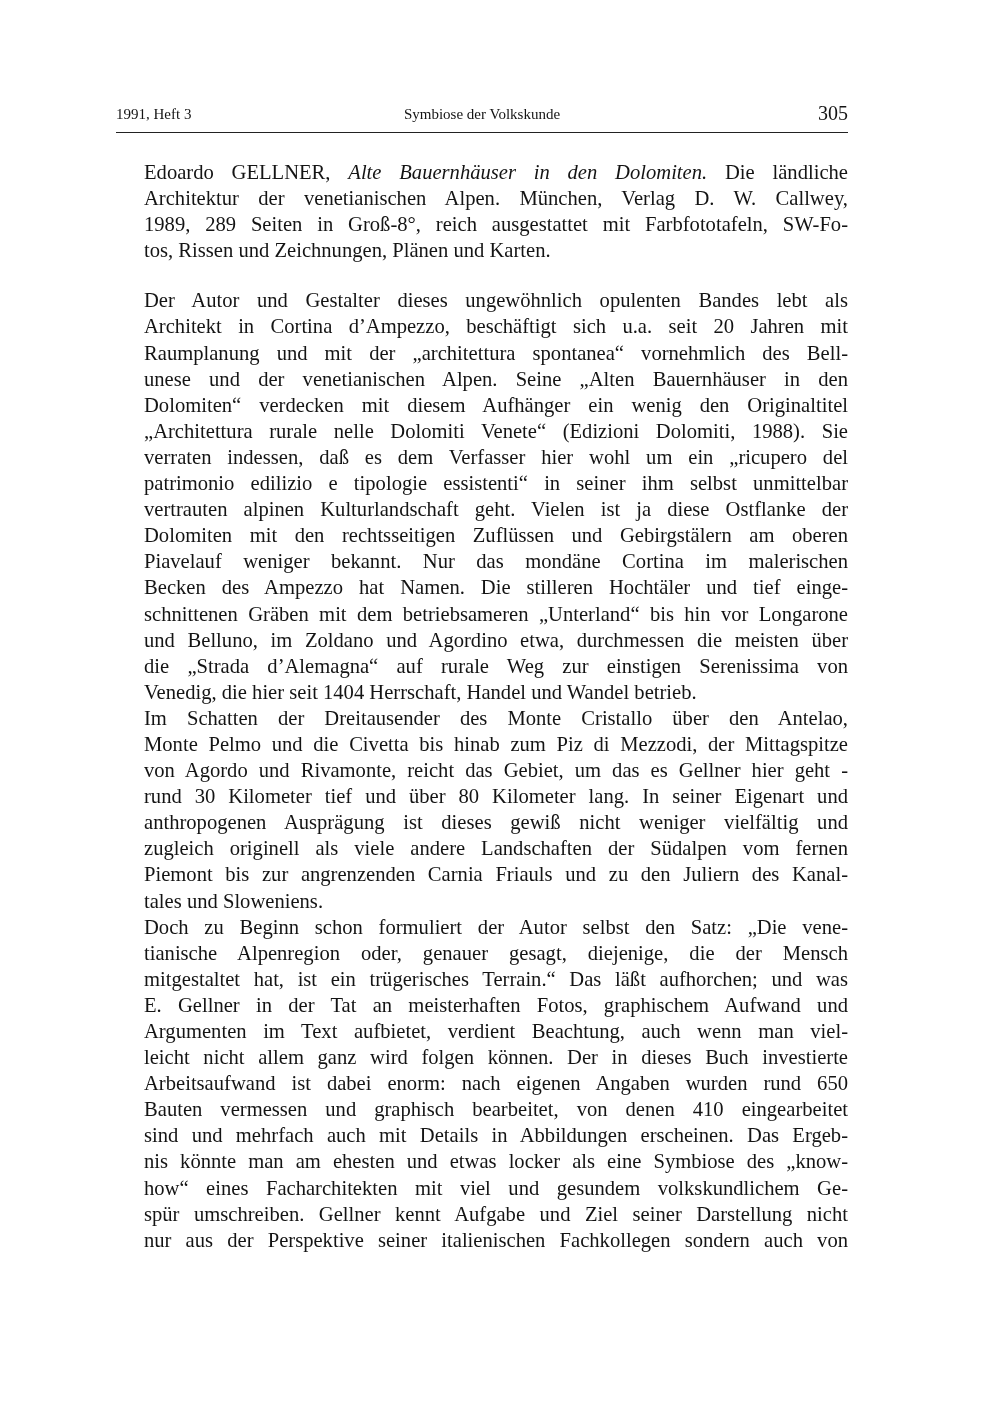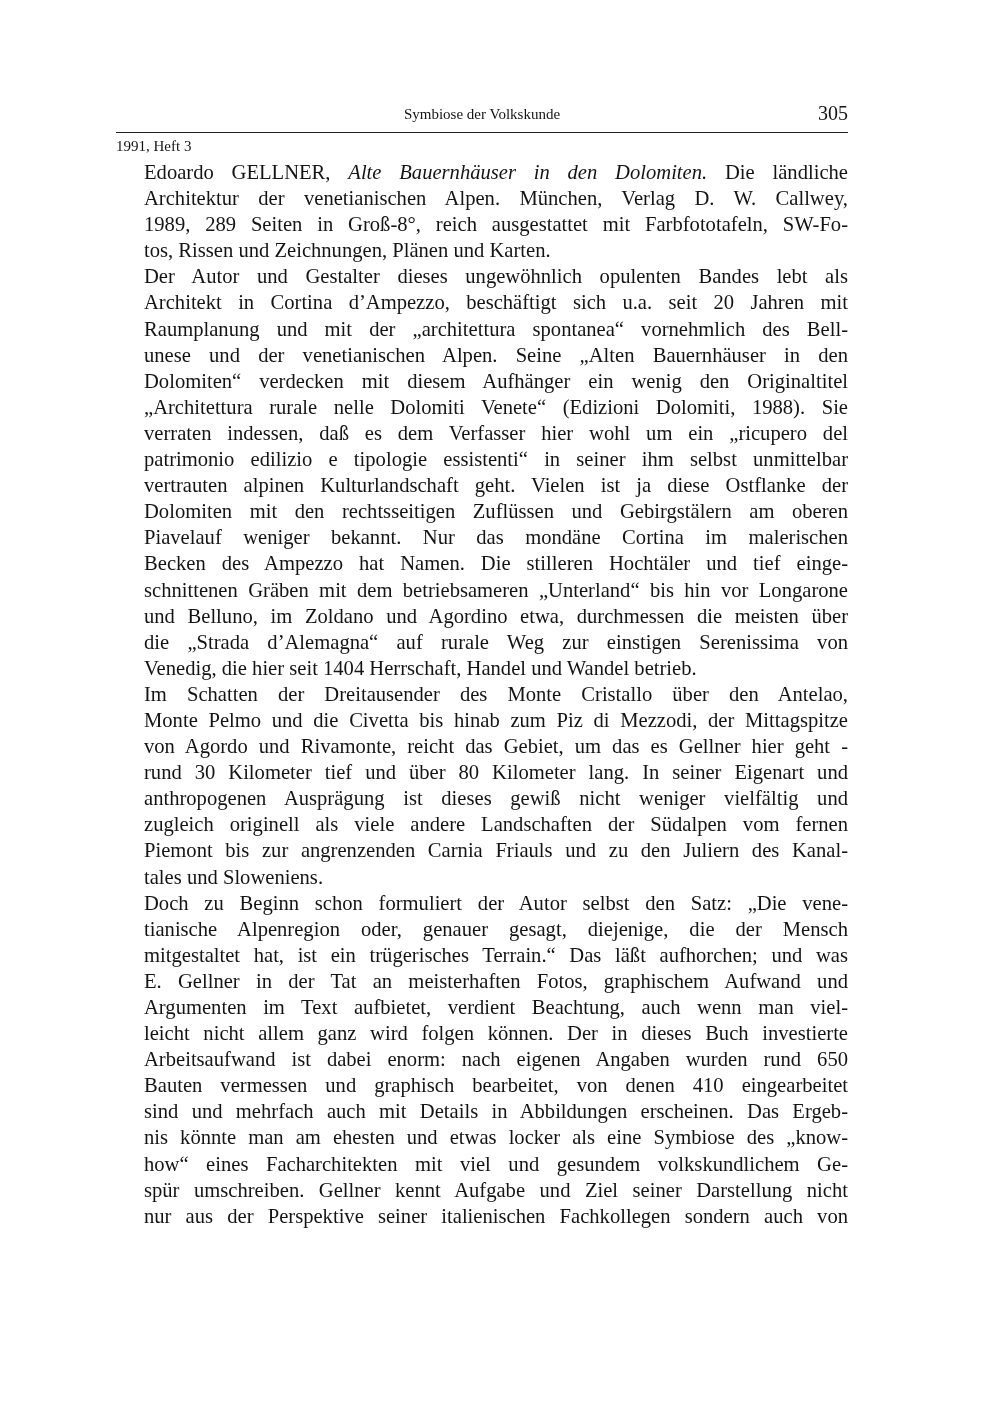--- a/index.html
+++ b/index.html
@@ -6,27 +6,27 @@
     body { width: 1000px; height: 1418px; position: relative; overflow: hidden; }
     .page {
       position: absolute; left: 116px; top: 100px; width: 732px;
       font-family: "Liberation Serif", "DejaVu Serif", serif; color: #141414;
     }
     .running-head {
       position: relative; height: 32px;
       border-bottom: 1.5px solid #222;
       font-size: 15px;
     }
-    .rh-left { position: absolute; left: 0; top: 6px; margin-top: 32px; }
+    .rh-left { position: absolute; left: 0; top: 6px; }
     .rh-center { position: absolute; left: 0; right: 0; top: 6px; text-align: center; }
     .rh-right { position: absolute; right: 0; top: 2px; font-size: 20px; }
     .body-text { margin-top: 26px; font-size: 20.6px; line-height: 26.1px; }
     .para { margin: 0; text-align: justify; text-indent: 28px; hyphens: manual; }
     .para + .para { margin-top: 0; }
-    .para.gap { }
+    .para.gap { margin-top: 24px; }
     .line { display: block; text-align: justify; text-align-last: justify; white-space: nowrap; }
     .line.first { text-indent: 28px; }
     .line.last { text-align-last: left; }
     .line span { white-space: normal; }
     em { }
   </style>
 </head>
 <body>
 
 <div class="page">

